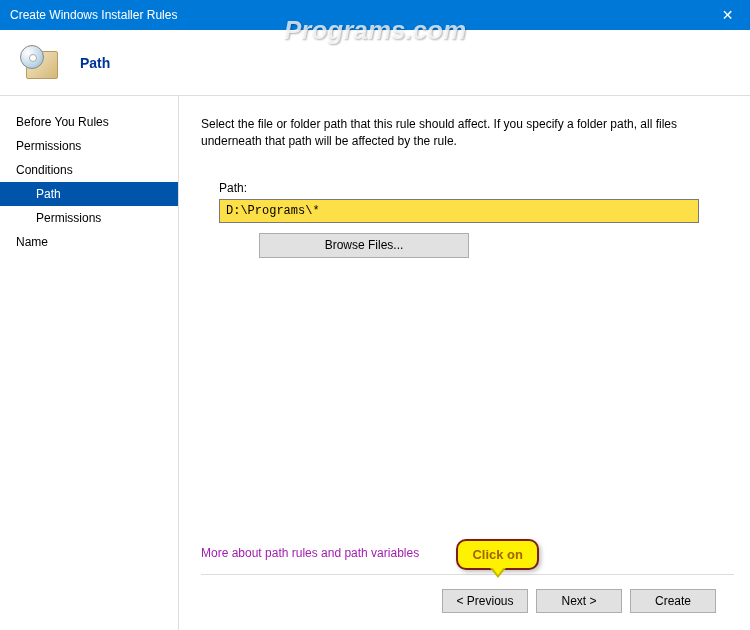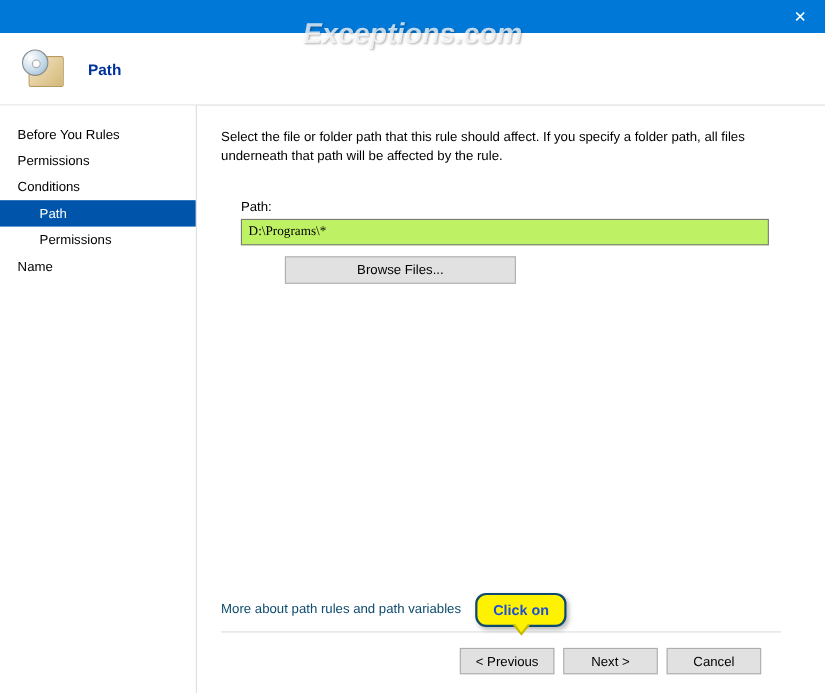--- a/index.html
+++ b/index.html
@@ -117,21 +117,21 @@
   .sidebar .selected {
     background: #0055aa;
     color: #fff;
   }
   .divider {
     width: 1px;
     background: #ddd;
   }
   .main {
     flex: 1;
-    padding: 20px 40px 0 22px;
+    padding: 20px 16px 0 22px;
     position: relative;
     display: flex;
     flex-direction: column;
   }
   .instruction {
     font-size: 12px;
     color: #000;
     line-height: 1.45;
     margin-bottom: 30px;
   }
@@ -140,22 +140,22 @@
     margin-left: 18px;
     margin-bottom: 4px;
   }
   .path-input {
     width: 480px;
     margin-left: 18px;
     height: 24px;
     border: 1px solid #7a7a7a;
     padding: 2px 6px;
     font-size: 12px;
-    font-family: Liberation Serif, serif;
-    background: #bef264;
+    font-family: Liberation Mono, monospace;
+    background: #fde047;
   }
   .browse-row {
     margin-top: 10px;
     margin-left: 58px;
     display: flex;
     gap: 28px;
   }
   .btn {
     background: #e1e1e1;
     border: 1px solid #adadad;
@@ -165,21 +165,21 @@
     cursor: pointer;
     padding: 0 8px;
   }
   .browse-row .btn { width: 210px; }
   .browse-row .btn.focused {
     border: 1px solid #0078d7;
     outline: 1px solid #0078d7;
     outline-offset: -2px;
   }
   .link {
-    color: #0c4a6e;
+    color: #a21caf;
     font-size: 12px;
     cursor: pointer;
     margin-top: auto;
     margin-bottom: 14px;
     display: inline-block;
   }
   .footer {
     border-top: 1px solid #ddd;
     padding: 14px 18px 0 0;
     display: flex;
@@ -187,26 +187,26 @@
     gap: 8px;
     position: relative;
     height: 56px;
   }
   .footer .btn { width: 86px; }
   .callout {
     position: absolute;
     top: -36px;
     right: 195px;
     background: #fff200;
-    border: 2px solid #0c4a6e;
+    border: 2px solid #7f1d1d;
     border-radius: 10px;
     padding: 6px 14px;
     font-size: 13px;
     font-weight: bold;
-    color: #1d4ed8;
+    color: #a16207;
     box-shadow: 2px 2px 4px rgba(0,0,0,0.25);
     z-index: 100;
   }
   .callout::after {
     content: "";
     position: absolute;
     bottom: -10px;
     left: 50%;
     transform: translateX(-50%);
     width: 0; height: 0;
@@ -225,26 +225,27 @@
     border-right: 6px solid transparent;
     border-top: 8px solid #fff200;
     z-index: 1;
   }
   .footer .btn { height: 24px; }
 </style>
 </head>
 <body>
 
 <div class="titlebar">
+  <span class="title">Create Windows Installer Rules</span>
   <div class="close">
     <span>✕</span>
   </div>
 </div>
 
-<div class="watermark">Exceptions.com</div>
+<div class="watermark">Programs.com</div>
 
 <div class="header">
   <div class="header-icon">
     <div class="box"></div>
     <div class="disc"></div>
   </div>
   <div class="header-title">Path</div>
 </div>
 
 <div class="body">
@@ -268,16 +269,16 @@
     </div>
 
     <a class="link">More about path rules and path variables</a>
 
     <div class="footer">
       <div class="callout">
         <span>Click on</span>
       </div>
       <button class="btn">&lt; Previous</button>
       <button class="btn">Next &gt;</button>
-      <button class="btn">Cancel</button>
+      <button class="btn">Create</button>
     </div>
   </div>
 </div>
 
 </body></html>

